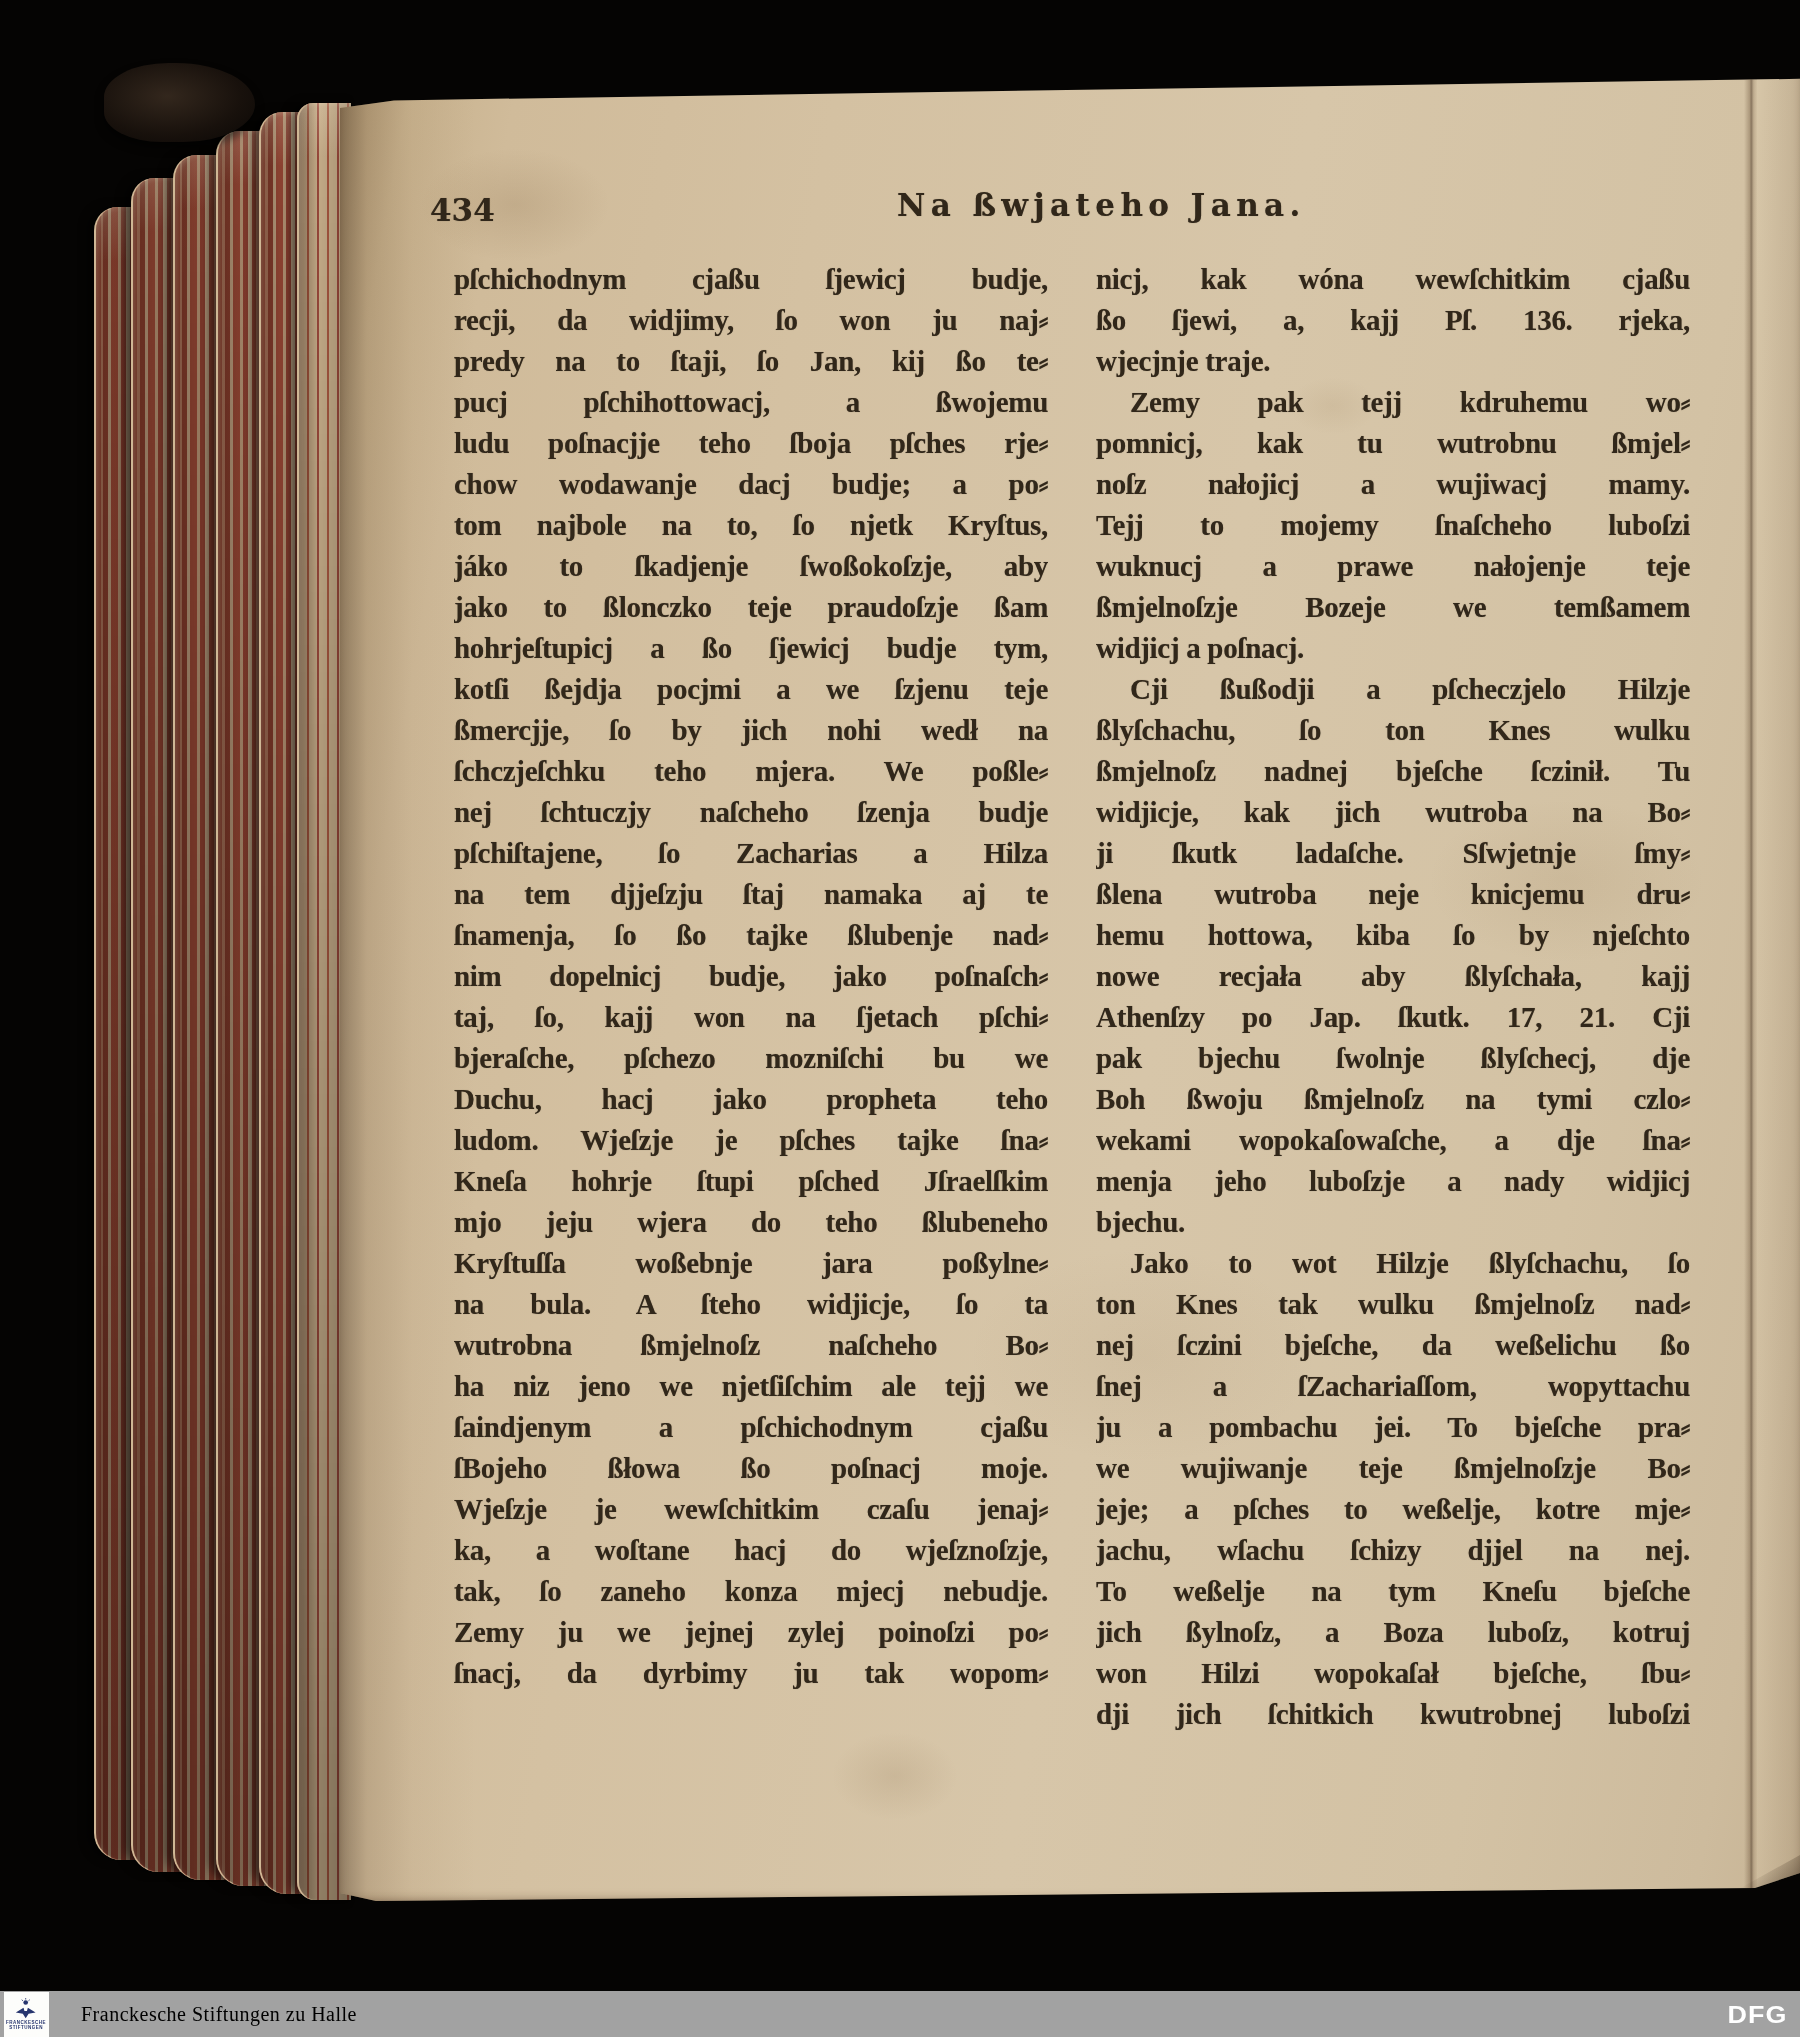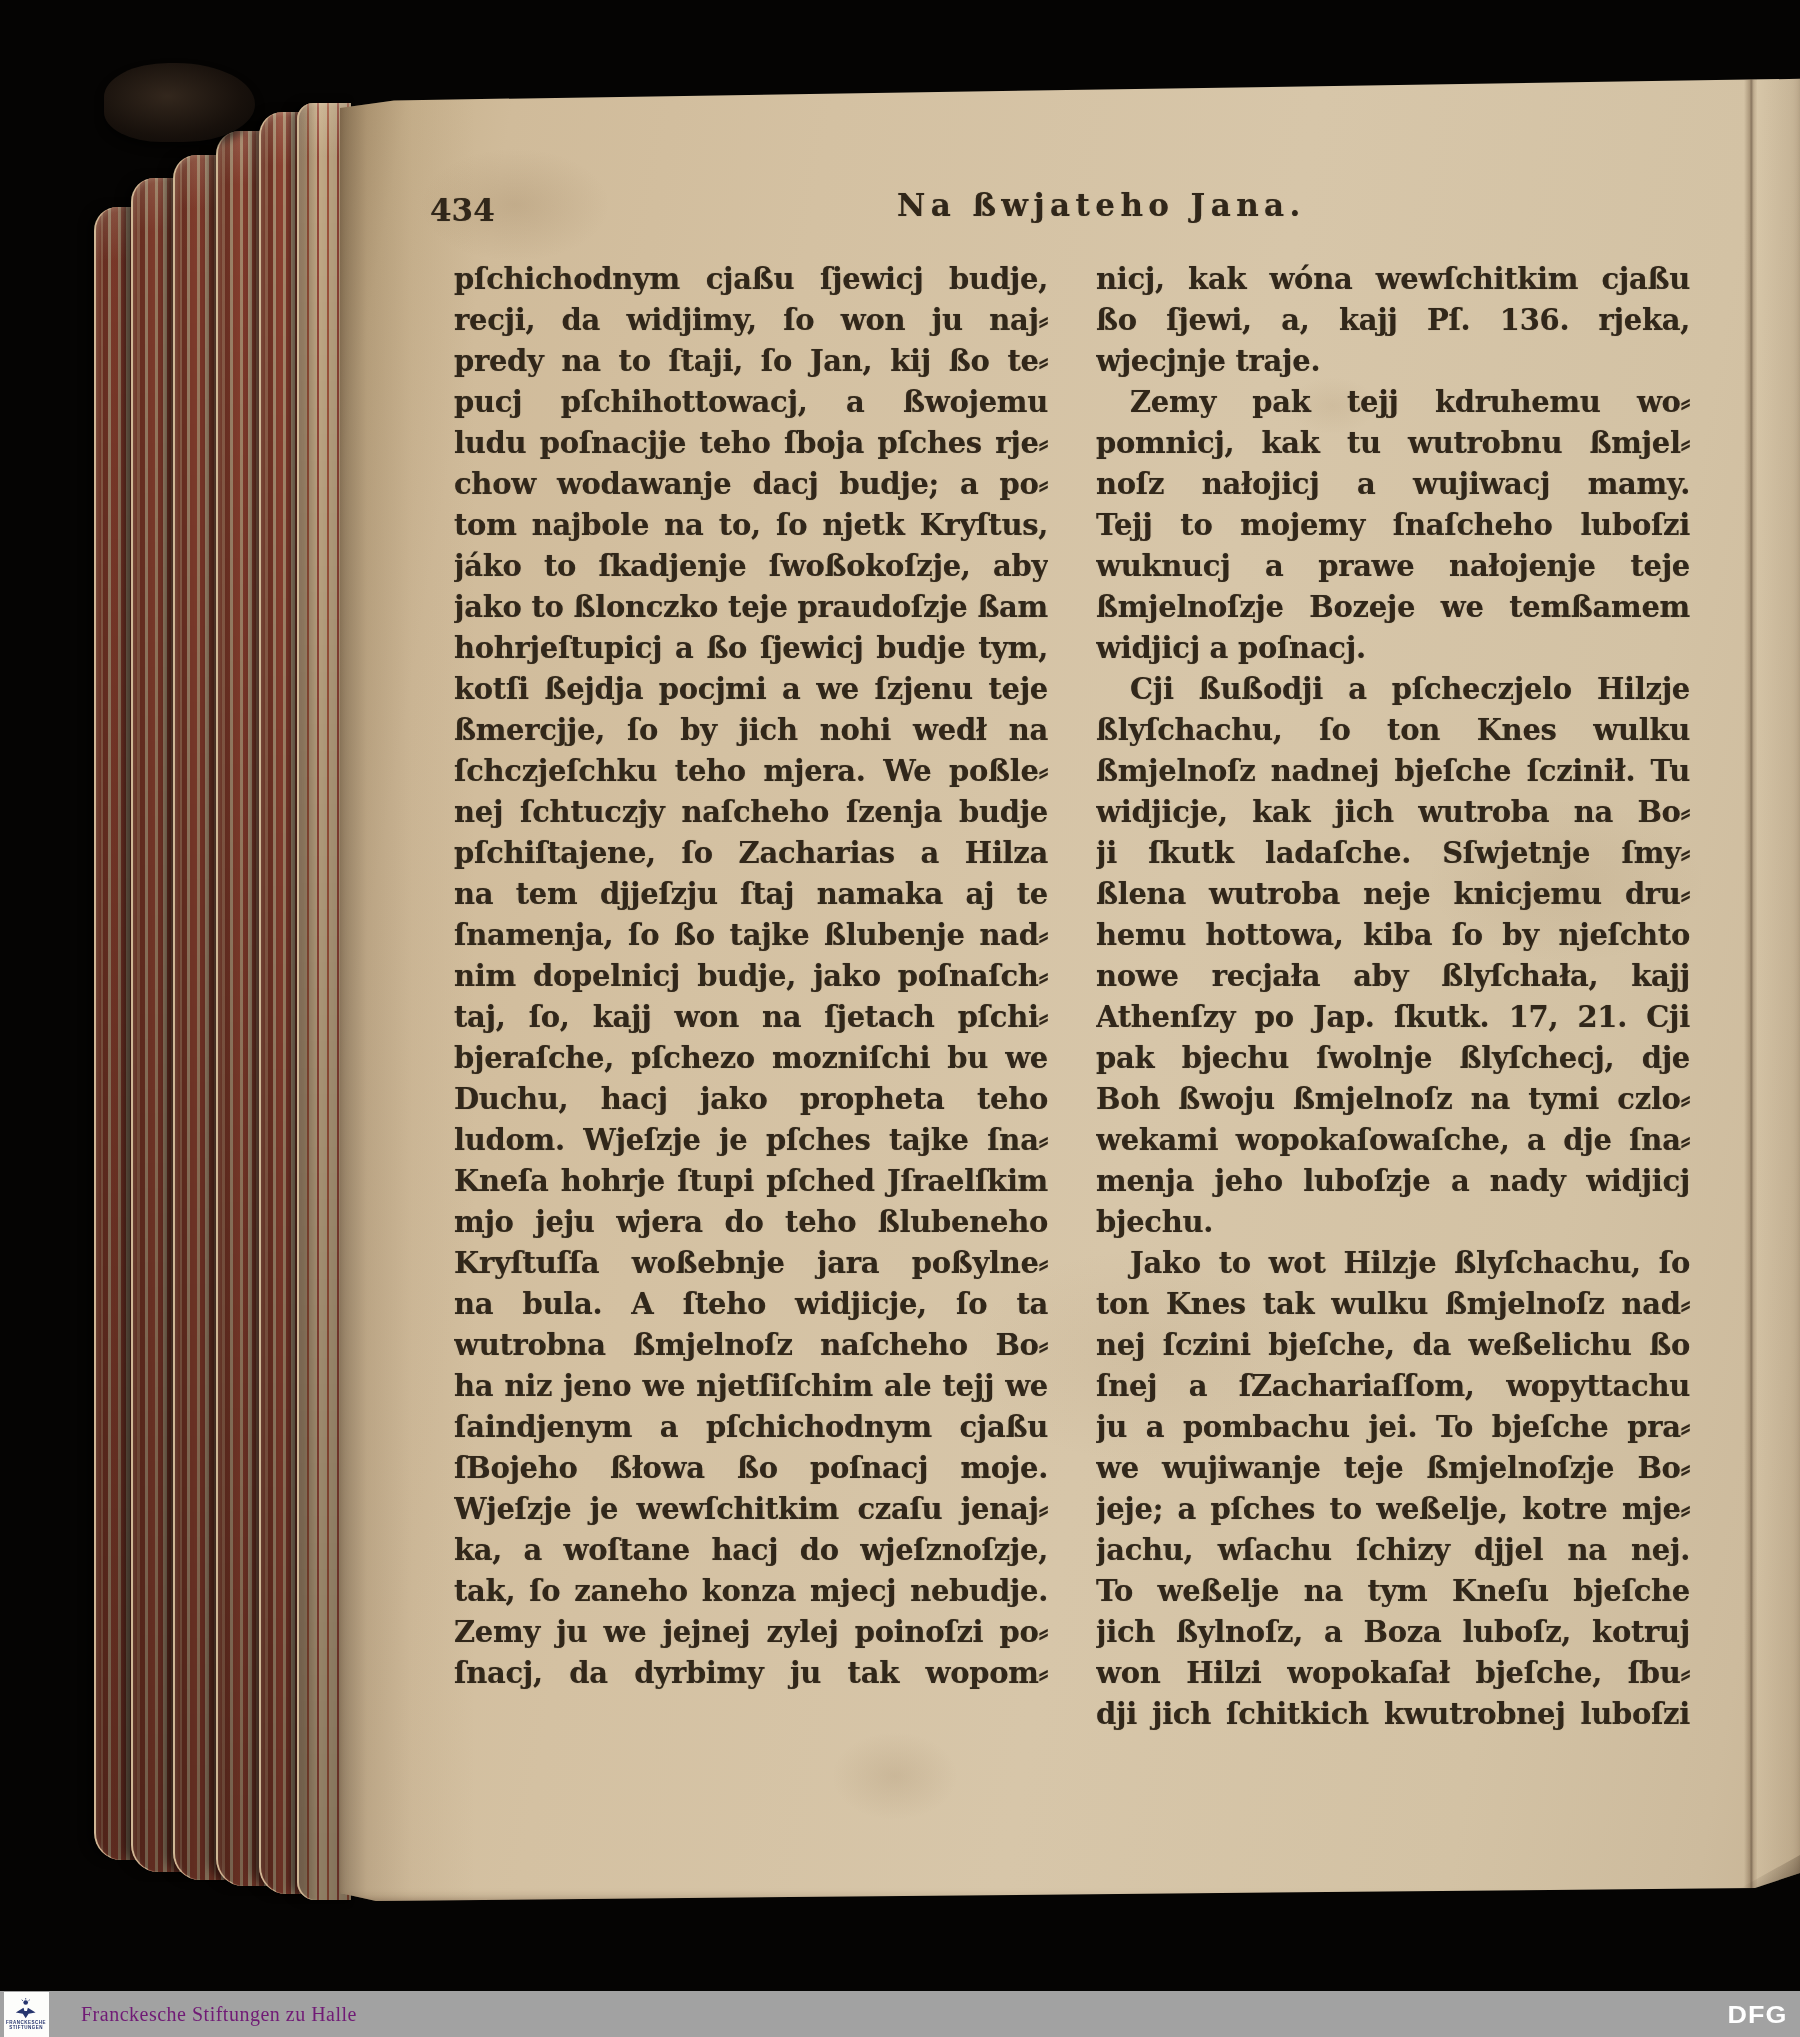--- a/index.html
+++ b/index.html
@@ -48,38 +48,38 @@
   .after-crease{position:absolute;left:1417px;top:0;width:43px;height:1827px;
         background:linear-gradient(90deg,rgba(245,230,200,.10),rgba(90,65,40,.12));}
   .corner-fold{position:absolute;left:1386px;top:1778px;width:74px;height:41px;
         background:linear-gradient(135deg,rgba(0,0,0,0) 40%,rgba(40,25,12,.55));
         clip-path:polygon(0 100%,100% 0,100% 100%);}
 
   
   .ink{color:#31271a;text-shadow:0 0 0.9px rgba(49,39,26,.45);}
   .pagenum{position:absolute;left:90px;top:115px;font-size:31px;font-weight:700;text-align:right;}
   .running-header{position:absolute;left:545px;top:110px;font-size:31px;font-weight:700;letter-spacing:5.4px;margin-left:12px;}
-  .col{position:absolute;top:182px;width:594px;font-size:29px;font-weight:700;}
+  .col{position:absolute;top:182px;width:594px;font-size:29px;font-weight:700;font-family:Liberation Serif, serif;}
   .col-left{left:114px;}
   .col-right{left:756px;}
   .tline{height:41px;line-height:41px;text-align:justify;text-align-last:justify;
          overflow:hidden;white-space:nowrap;letter-spacing:-0.3px;}
   .tline.end{text-align-last:left;}
   .tline.indent{text-indent:34px;}
 
   
   .footer{position:absolute;left:0;top:1991px;width:1800px;height:47px;background:#a2a2a2;
           font-family:"Liberation Serif", serif;}
   .logo-box{position:absolute;left:3.6px;top:0.9px;width:45px;height:45px;background:#fdfdfb;
             display:flex;flex-direction:column;align-items:center;justify-content:center;}
   .logo-box svg{display:block;}
   .logo-caption{font-family:"Liberation Sans", sans-serif;font-size:4.5px;line-height:5.4px;
             color:#27356e;letter-spacing:0.5px;text-align:center;font-weight:700;}
   .institution{position:absolute;left:81px;top:50%;transform:translateY(-52%);
-            color:#701a75;font-size:20px;letter-spacing:0.5px;}
+            color:#000000;font-size:20px;letter-spacing:0.5px;}
   .dfg{position:absolute;right:12.6px;top:50%;transform:translateY(-50%) scaleX(1.12);
        transform-origin:right center;color:#fff;
        font-family:"Liberation Sans", sans-serif;font-weight:700;font-size:24px;letter-spacing:0.9px;}
 </style>
 </head>
 <body>
 
 <div class="stage">
 
   <div class="edge e1"></div>

